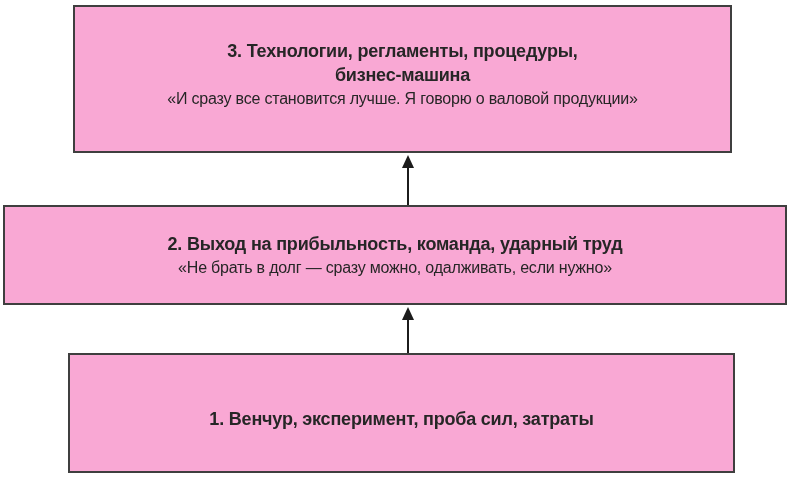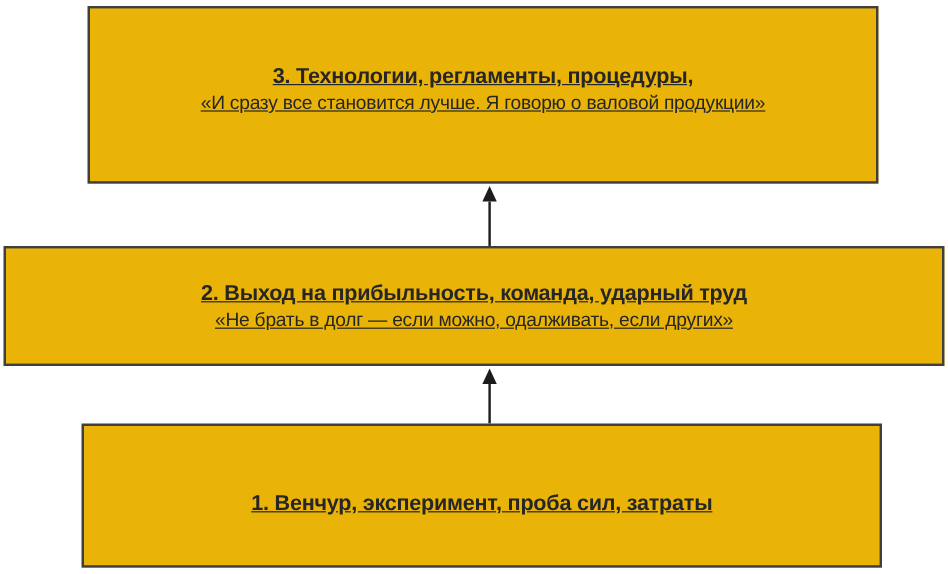--- a/index.html
+++ b/index.html
@@ -12,28 +12,27 @@
     width: 790px;
     height: 478px;
     background: #ffffff;
     font-family: "Liberation Sans", "DejaVu Sans", sans-serif;
     color: #262626;
     overflow: hidden;
   }
   .box {
     position: absolute;
     box-sizing: border-box;
-    background: #eab308;
+    background: #f9a8d4;
     border: 2px solid #3f3f3f;
     display: flex;
     flex-direction: column;
     justify-content: center;
     align-items: center;
     text-align: center;
-    text-decoration: underline;
   }
   .box-top {
     left: 73px;
     top: 5px;
     width: 659px;
     height: 148px;
     padding: 0 6px 8px 6px;
   }
   .box-mid {
     left: 3px;
@@ -99,37 +98,38 @@
   }
 </style>
 </head>
 <body>
 
 <div class="canvas">
 
   <div class="box box-top">
     <div class="box-title">
       <span class="tline">3. Технологии, регламенты, процедуры,</span>
+      <span class="tline">бизнес-машина</span>
     </div>
     <div class="box-quote">
       <span class="qline">«И сразу все становится лучше. Я говорю о валовой продукции»</span>
     </div>
   </div>
 
   <div class="arrow arrow-upper">
     <div class="arrow-head"></div>
     <div class="arrow-stem"></div>
   </div>
 
   <div class="box box-mid">
     <div class="box-title">
       <span class="tline">2. Выход на прибыльность, команда, ударный труд</span>
     </div>
     <div class="box-quote">
-      <span class="qline">«Не брать в долг — если можно, одалживать, если других»</span>
+      <span class="qline">«Не брать в долг — сразу можно, одалживать, если нужно»</span>
     </div>
   </div>
 
   <div class="arrow arrow-lower">
     <div class="arrow-head"></div>
     <div class="arrow-stem"></div>
   </div>
 
   <div class="box box-bottom">
     <div class="box-title">

